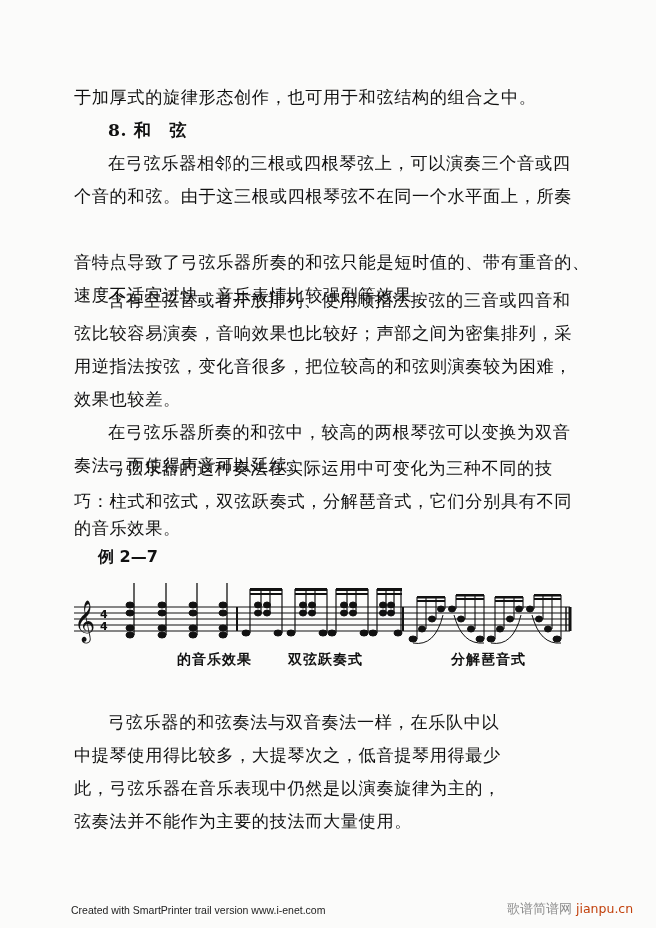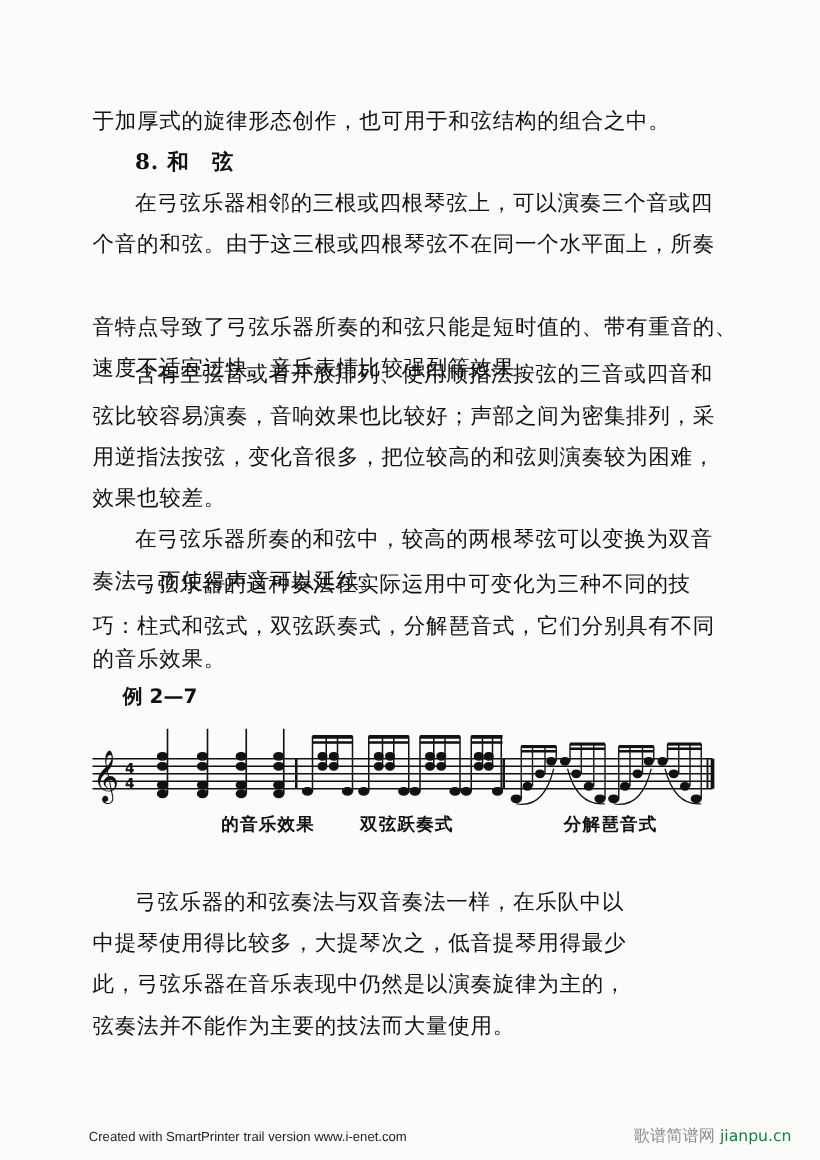--- a/index.html
+++ b/index.html
@@ -29,21 +29,21 @@
       letter-spacing: 1px;
     }
     .footer-left {
       position: absolute; left: 31px; top: 904px;
       font-family: "Liberation Sans", sans-serif; font-size: 10.5px; color: #222; margin-left: 40px;
     }
     .footer-right {
       position: absolute; left: 507px; top: 900px;
       font-family: "DejaVu Sans", sans-serif; font-size: 13px; color: #8c8c8c;
     }
-    .footer-right .domain { color: #15803d; margin-left: 4px; font-size: 12.5px; }
+    .footer-right .domain { color: #c2410c; margin-left: 4px; font-size: 12.5px; }
   </style>
 </head>
 <body>
 
 <div class="page">
 
   <div class="line" style="top:87px">于加厚式的旋律形态创作，也可用于和弦结构的组合之中。</div>
 
   <div class="line heading" style="top:120px">8. 和　弦</div>
 

